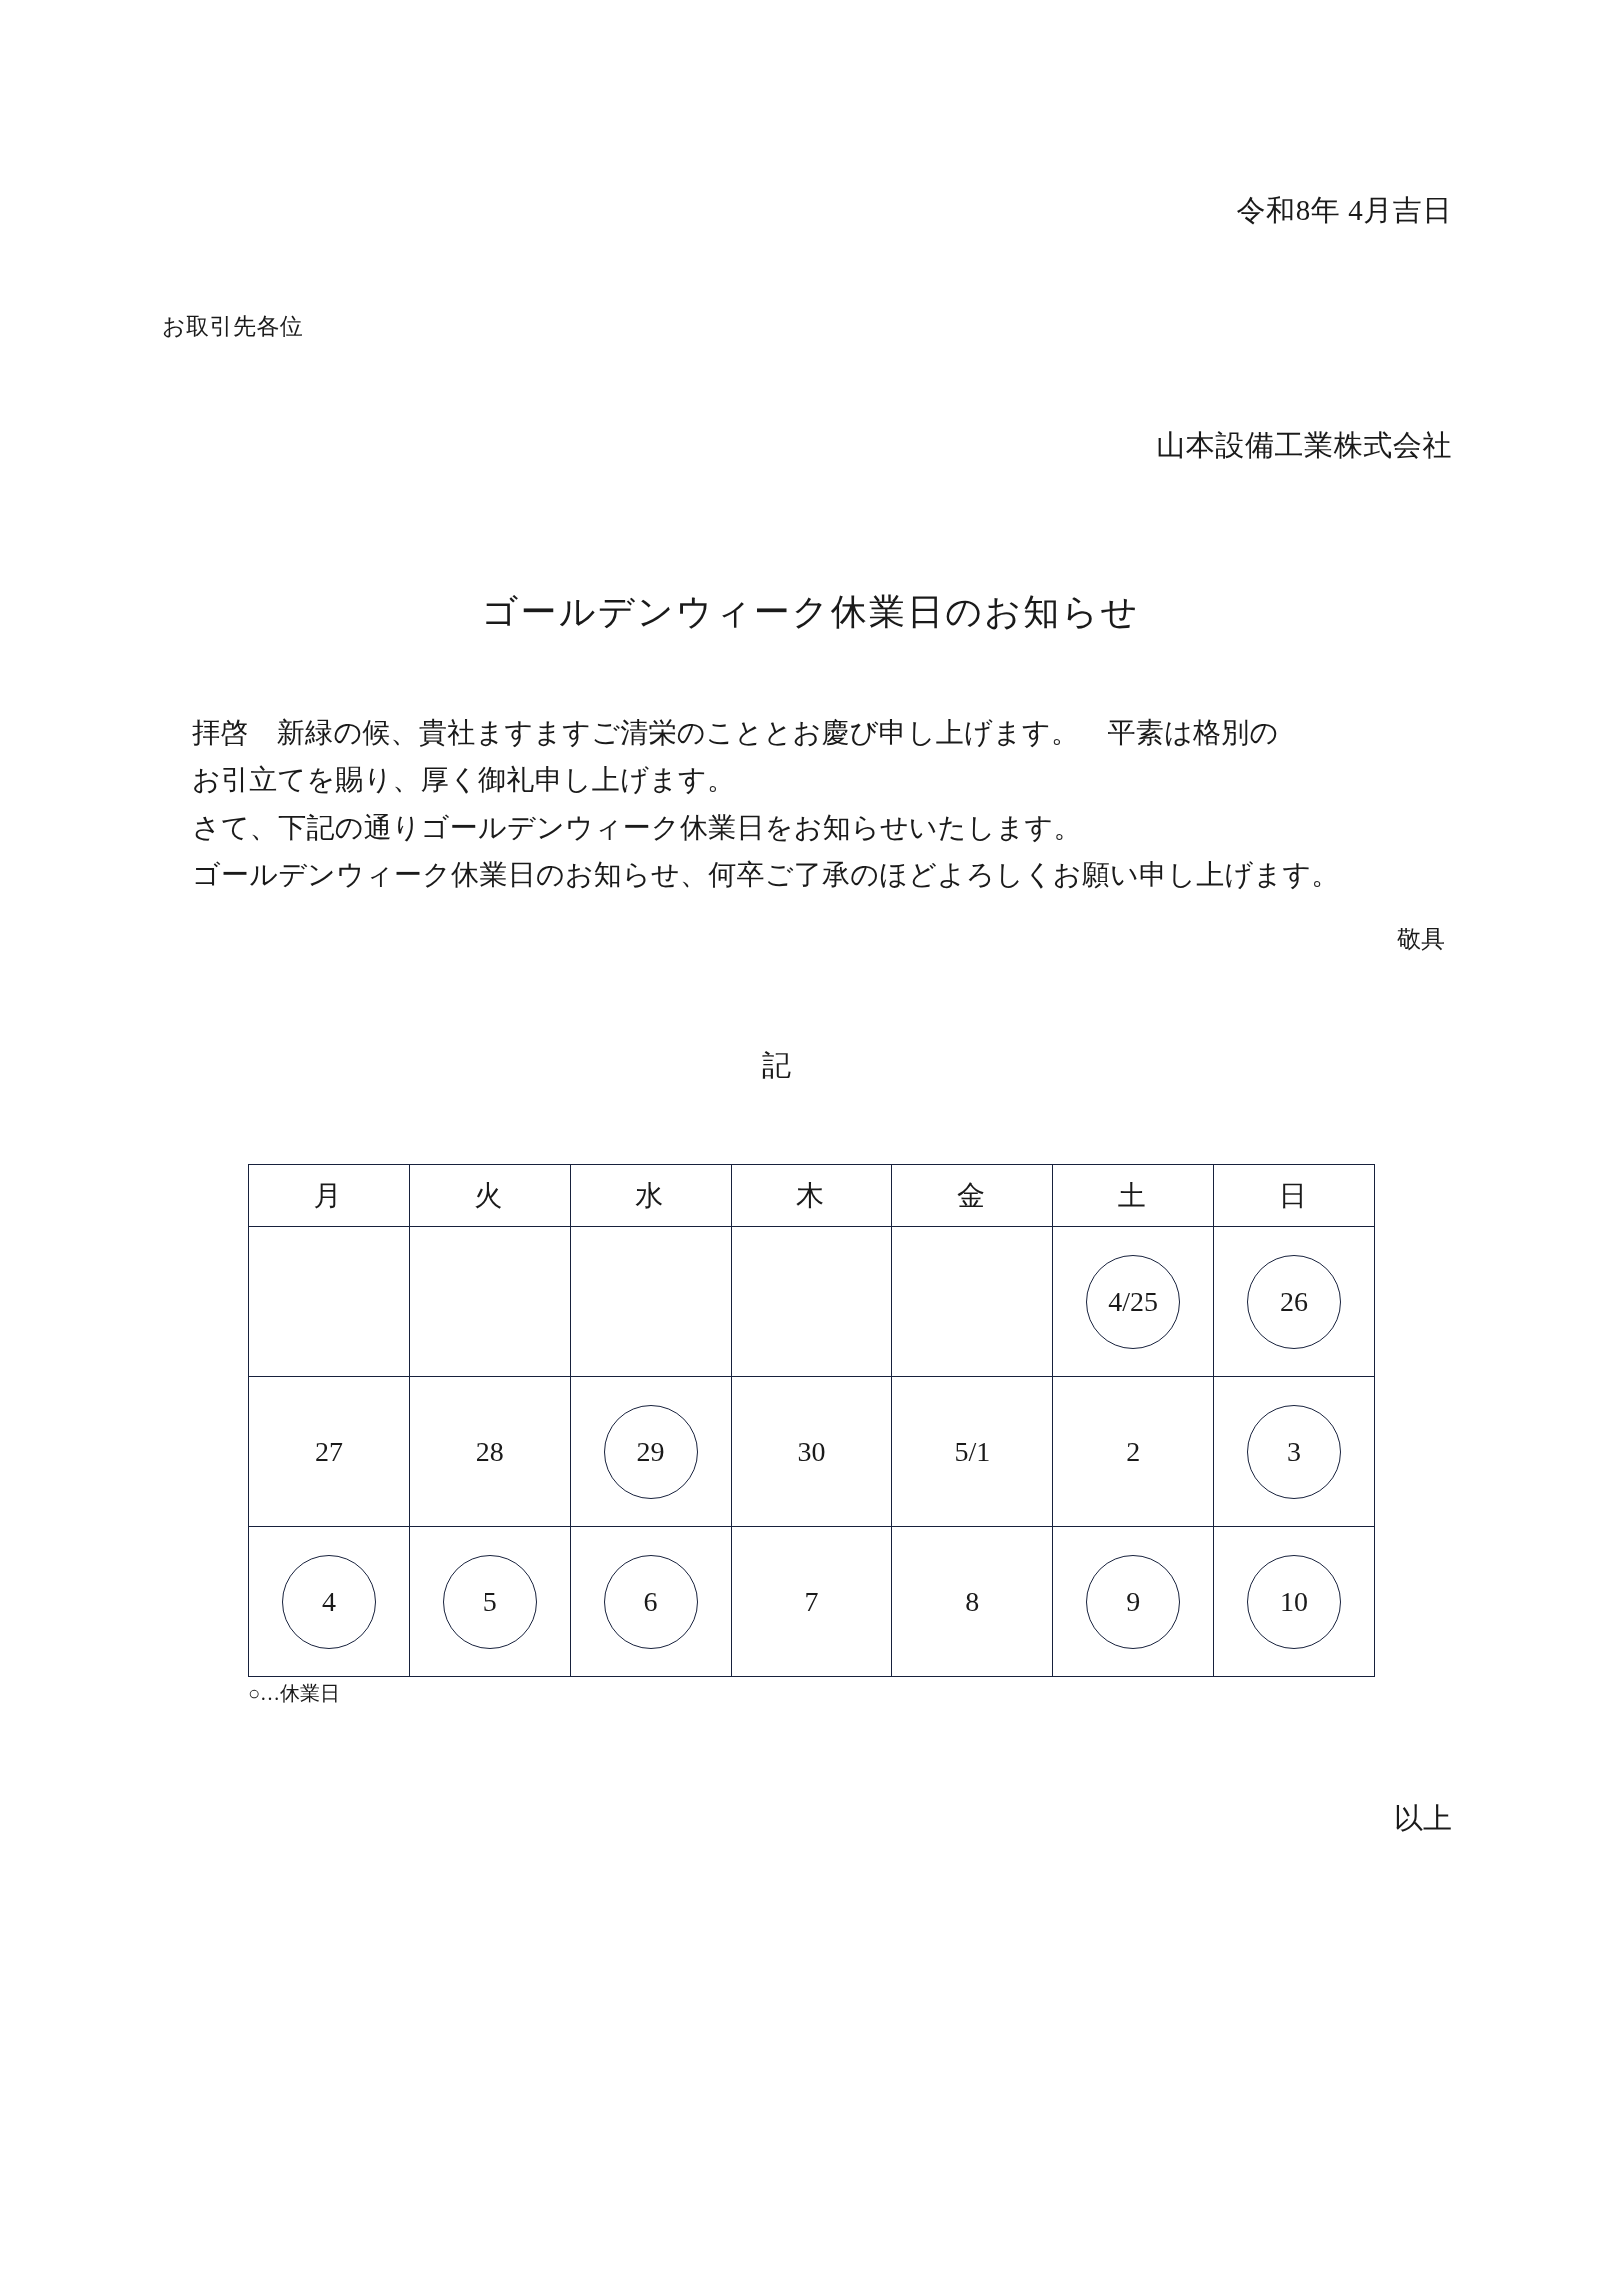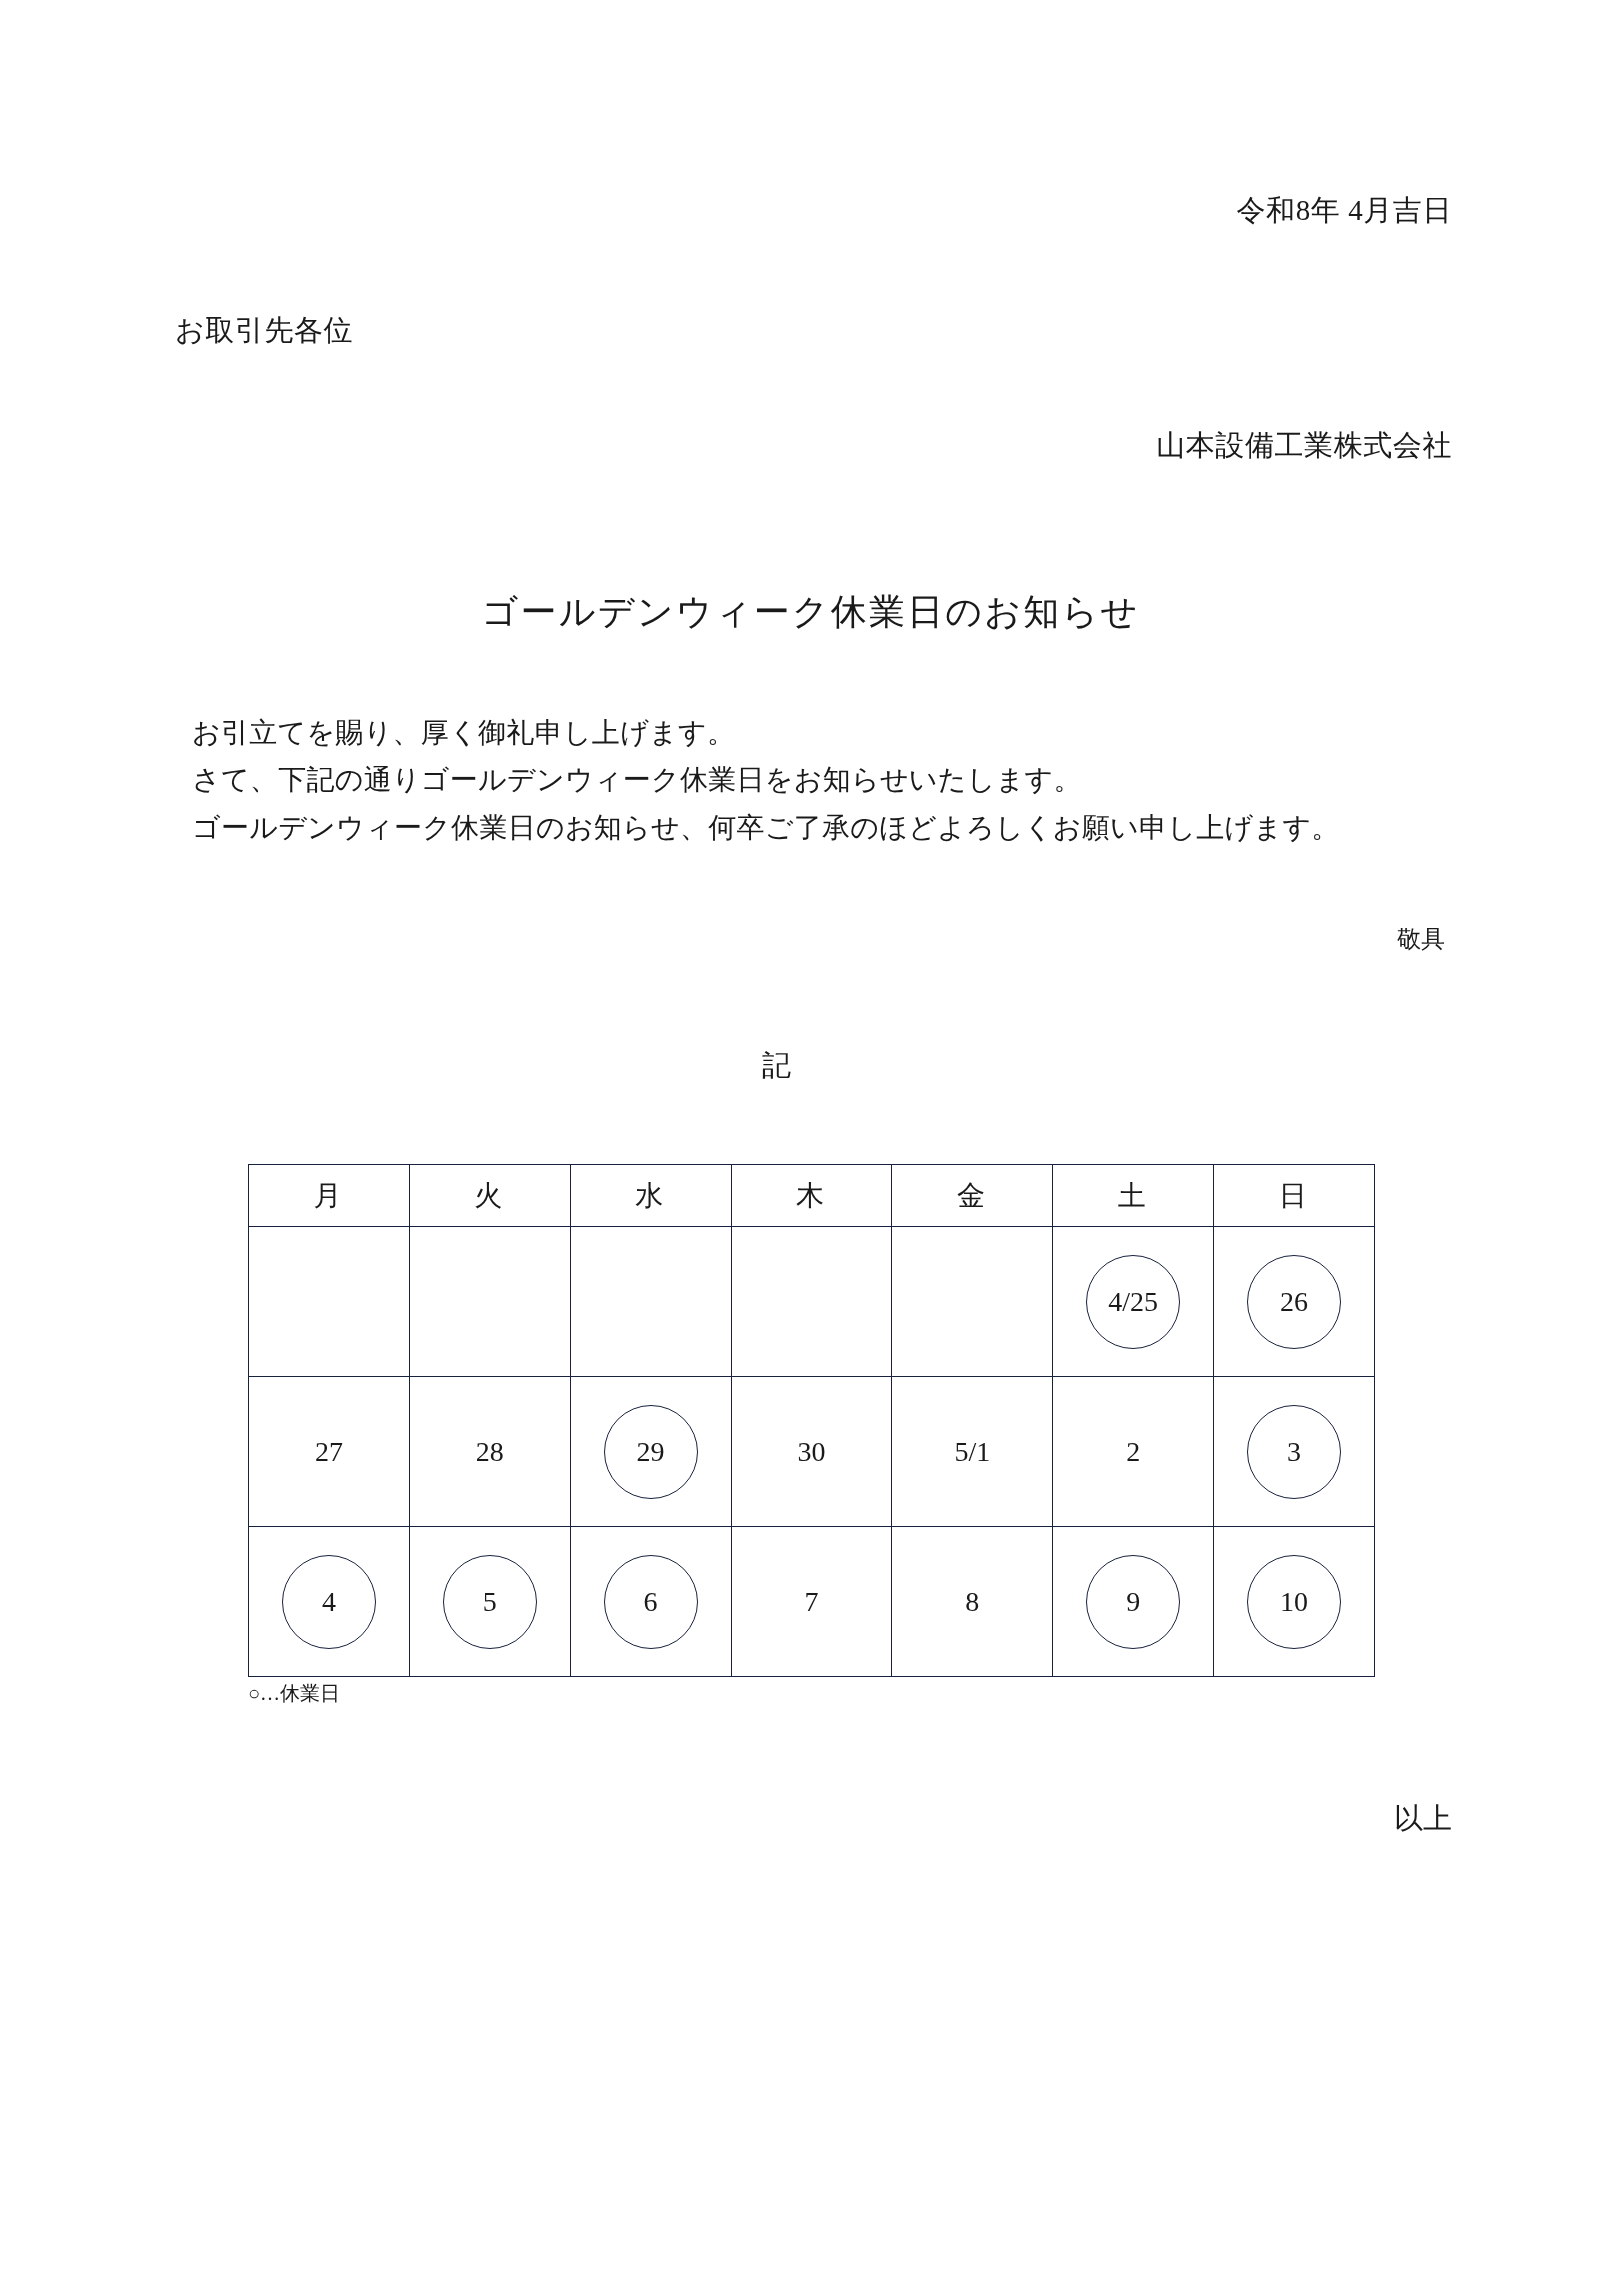--- a/index.html
+++ b/index.html
@@ -30,22 +30,22 @@
     top: 162px;
     right: 169px;
     font-size: 29px;
     letter-spacing: 0.02em;
     white-space: nowrap;
   }
 
   .recipient {
     position: absolute;
     top: 282px;
-    left: 175px;
-    font-size: 29px;
+    left: 162px;
+    font-size: 23px;
     letter-spacing: 0.02em;
     white-space: nowrap;
   }
 
   .sender {
     position: absolute;
     top: 397px;
     right: 169px;
     font-size: 29px;
     letter-spacing: 0.02em;
@@ -168,20 +168,21 @@
 
   <div class="date-line">令和8年 4月吉日</div>
 
   <div class="recipient">お取引先各位</div>
 
   <div class="sender">山本設備工業株式会社</div>
 
   <div class="doc-title">ゴールデンウィーク休業日のお知らせ</div>
 
   <div class="body-block">
+    <p class="indent1">拝啓　新緑の候、貴社ますますご清栄のこととお慶び申し上げます。　平素は格別の</p>
     <p>お引立てを賜り、厚く御礼申し上げます。</p>
     <p>さて、下記の通りゴールデンウィーク休業日をお知らせいたします。</p>
     <p>ゴールデンウィーク休業日のお知らせ、何卒ご了承のほどよろしくお願い申し上げます。</p>
   </div>
 
   <div class="closing">敬具</div>
 
   <div class="ki"><span>記</span></div>
 
   <div class="cal-wrap">

